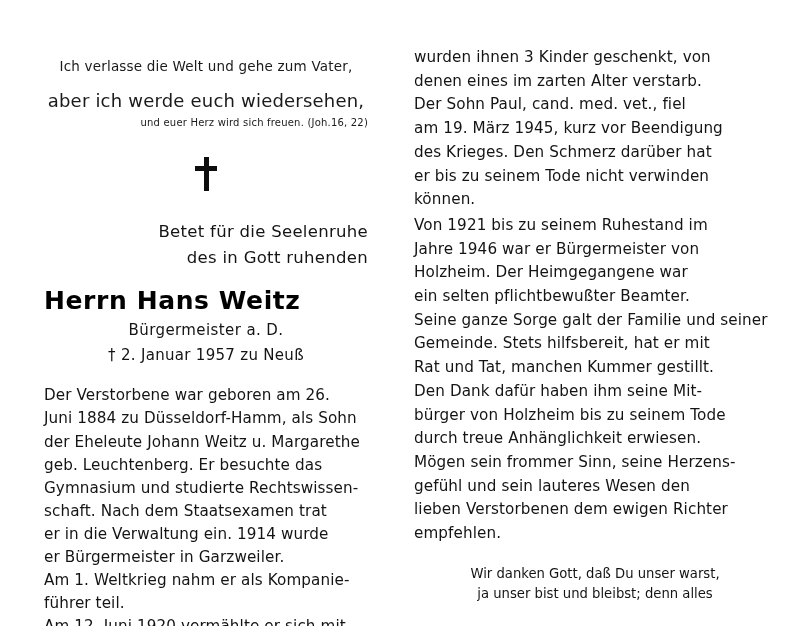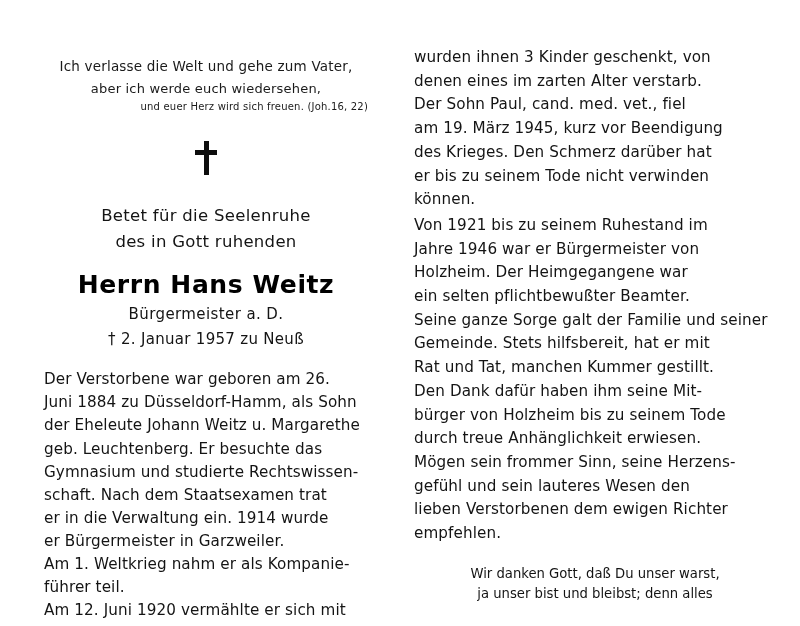--- a/index.html
+++ b/index.html
@@ -40,21 +40,21 @@
   
   .verse {
     text-align: center;
     font-size: 13.5px;
     line-height: 1.62;
     color: #1a1a1a;
     letter-spacing: 0.2px;
   }
   .verse div { white-space: nowrap; }
   .verse .v1 { font-size: 13.5px; }
-  .verse .v2 { font-size: 13px; }
+  .verse .v2 { font-size: 18px; margin-top: 8px; }
   .verse .v3 { font-size: 10px; text-align: right; }
 
   .cross-wrap {
     text-align: center;
     margin-top: 26px;
     margin-bottom: 22px;
     height: 40px;
   }
   .cross {
     display: inline-block;
@@ -75,27 +75,27 @@
     content: "";
     position: absolute;
     left: 0;
     top: 9px;
     width: 22px;
     height: 5px;
     background: #0d0d0d;
   }
 
   .pray {
-    text-align: center;
+    text-align: right;
     font-size: 16.5px;
     line-height: 1.55;
     letter-spacing: 0.3px;
   }
   .name {
-    text-align: center;
+    text-align: left;
     font-size: 25px;
     font-weight: bold;
     letter-spacing: 0.6px;
     margin-top: 16px;
     color: #000;
   }
   .role {
     text-align: center;
     font-size: 15px;
     margin-top: 6px;

